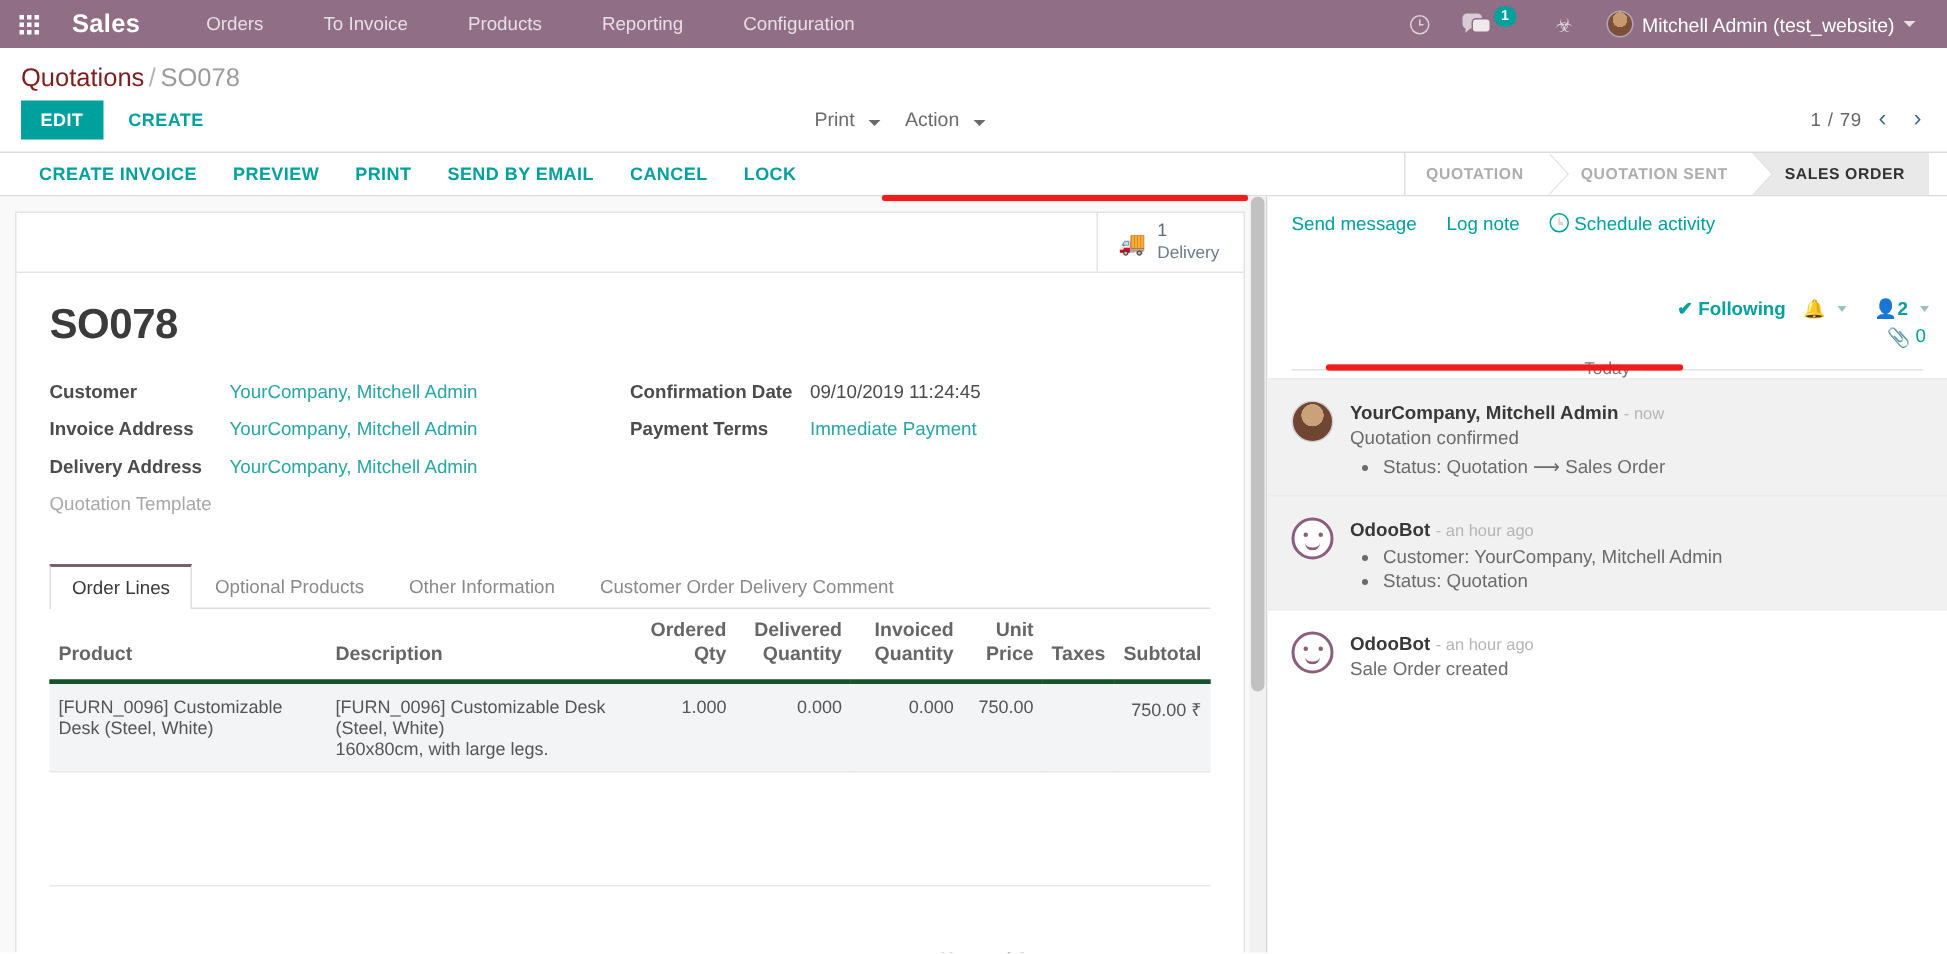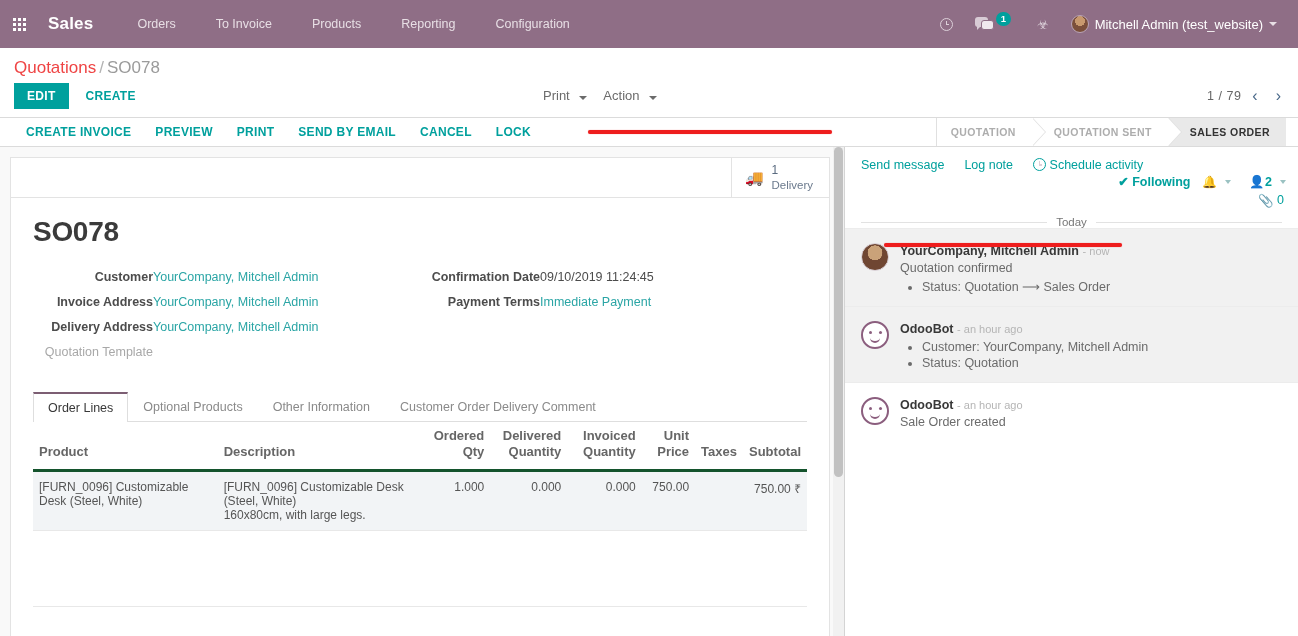--- a/index.html
+++ b/index.html
@@ -8,21 +8,21 @@
     width: 1298px; height: 636px;
     font-family: "Liberation Sans", sans-serif;
     font-size: 13px;
     color: #4c4c4c;
     background: #fff;
     overflow: hidden;
   }
 
   
   .navbar {
-    height: 48px; background: #8f6e86; color: #fff;
+    height: 32px; background: #8f6e86; color: #fff;
     display: flex; align-items: center;
     font-size: 13px;
     position: relative;
   }
   .apps-grid {
     width: 38px; display: flex; align-items: center; justify-content: center;
     cursor: pointer; height: 30px;
   }
   .apps-grid .dots {
     display: grid; grid-template-columns: repeat(3, 3px); grid-template-rows: repeat(3, 3px);
@@ -80,21 +80,21 @@
     border: 1px solid #b9a4b4; flex: none;
   }
   .user-name { color: #fff; font-size: 13px; }
   .caret { display:inline-block; margin-left: 6px; border-left: 4px solid transparent;
            border-right: 4px solid transparent; border-top: 4px solid currentColor; }
 
   
   .control-panel { background: #fff; border-bottom: 1px solid #dbdbdb; padding: 0; }
   .cp-row1 { padding: 10px 14px 2px 14px; }
   .breadcrumb { font-size: 17px; color: #9b9b9b; }
-  .breadcrumb a { color: #ef4444; text-decoration: none; }
+  .breadcrumb a { color: #7f1d1d; text-decoration: none; }
   .breadcrumb .sep { color: #b3b3b3; margin: 0 3px; }
   .cp-row2 {
     display: flex; align-items: center; padding: 3px 10px 8px 14px; position: relative;
     min-height: 34px;
   }
   .btn-edit {
     background: #00A09D; color: #fff; border: none; padding: 6px 13px; font-size: 12px;
     font-weight: bold; letter-spacing: .3px; cursor: pointer; font-family: inherit;
   }
   .btn-create {
@@ -166,21 +166,21 @@
   }
   .truck-ic { font-size: 15px; color: #7d8b9c; }
   .stat-text { line-height: 1.15; }
   .stat-num { font-size: 12px; color: #5a6b80; }
   .stat-lbl { font-size: 11.5px; color: #6b7a8d; }
 
   .sheet-inner { padding: 18px 22px 0 22px; }
   .doc-title { font-size: 28px; font-weight: bold; color: #3b3b3b; letter-spacing: -.3px; margin-bottom: 22px; }
 
   .fields-grid { display: flex; gap: 0; }
-  .fcol { width: 395px; text-align: right; }
+  .fcol { width: 395px; }
   .frow { display: flex; align-items: baseline; margin-bottom: 7px; min-height: 18px; }
   .flabel { width: 120px; font-weight: bold; font-size: 12.5px; color: #4c4c4c; flex: none; }
   .flabel.muted { font-weight: normal; color: #a8a8a8; }
   .fval { font-size: 12.5px; color: #4c4c4c; }
   .fval.link { color: #2aa5a5; cursor: pointer; }
 
   .tabs {
     display: flex; margin: 22px 0 0 0; border-bottom: 1px solid #dedede;
   }
   .tab {
@@ -226,21 +226,21 @@
 
   
   .chatter { flex: 1; background: #fff; overflow: hidden; position: relative; }
   .chatter-top {
     display: flex; align-items: center; padding: 9px 12px 0 16px; flex-wrap: wrap;
   }
   .ch-btn {
     background: none; border: none; color: #00A09D; font-size: 12.5px; cursor: pointer;
     padding: 2px 0; margin-right: 20px; font-family: inherit; white-space: nowrap;
   }
-  .ch-right { margin-left: auto; display: flex; align-items: center; gap: 4px; }
+  .ch-right { margin-left: auto; display: flex; align-items: center; gap: 4px; margin-top: 40px; }
   .following {
     color: #00A09D; font-size: 12.5px; font-weight: bold; cursor: pointer; white-space: nowrap;
   }
   .bell-ic { color: #c9dcdc; font-size: 12px; margin-left: 8px; }
   .mini-caret {
     display: inline-block; margin-left: 4px; border-left: 3.5px solid transparent;
     border-right: 3.5px solid transparent; border-top: 4px solid #9bc2c2;
   }
   .followers {
     color: #00A09D; font-size: 12.5px; font-weight: bold; margin-left: 14px; cursor: pointer;

